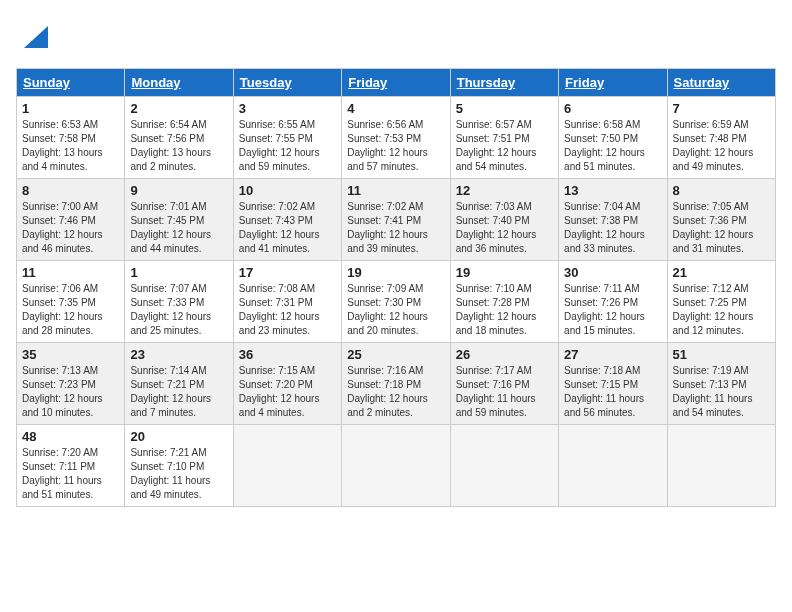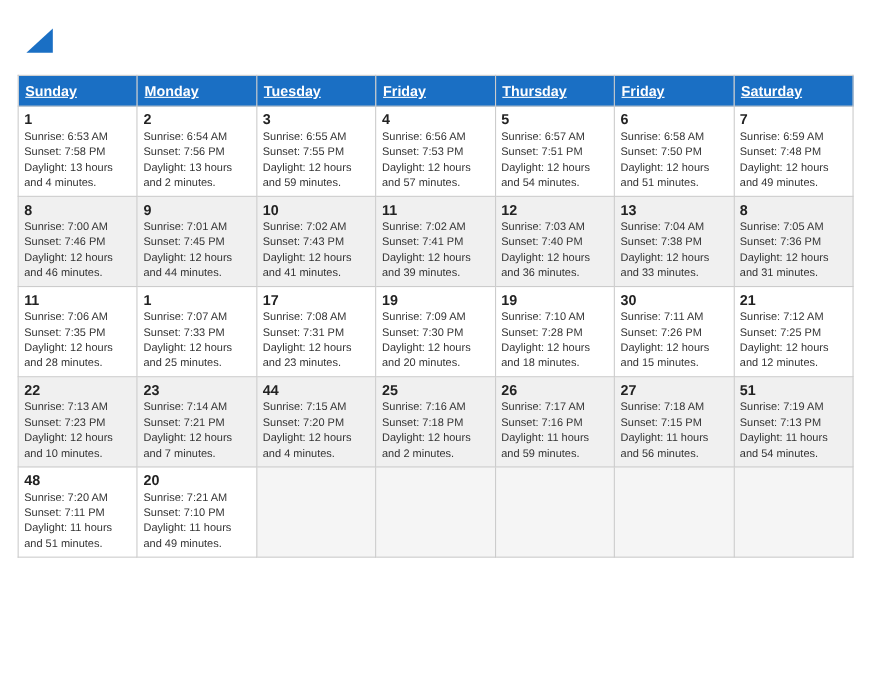--- a/index.html
+++ b/index.html
@@ -204,29 +204,29 @@
           <span class="day-num">30</span>
           <div class="day-info">Sunrise: 7:11 AM<br>Sunset: 7:26 PM<br>Daylight: 12 hours and 15 minutes.</div>
         </td>
         <td>
           <span class="day-num">21</span>
           <div class="day-info">Sunrise: 7:12 AM<br>Sunset: 7:25 PM<br>Daylight: 12 hours and 12 minutes.</div>
         </td>
       </tr>
       <tr class="row-shaded">
         <td>
-          <span class="day-num">22</span>
+          <span class="day-num">35</span>
           <div class="day-info">Sunrise: 7:13 AM<br>Sunset: 7:23 PM<br>Daylight: 12 hours and 10 minutes.</div>
         </td>
         <td>
           <span class="day-num">23</span>
           <div class="day-info">Sunrise: 7:14 AM<br>Sunset: 7:21 PM<br>Daylight: 12 hours and 7 minutes.</div>
         </td>
         <td>
-          <span class="day-num">44</span>
+          <span class="day-num">36</span>
           <div class="day-info">Sunrise: 7:15 AM<br>Sunset: 7:20 PM<br>Daylight: 12 hours and 4 minutes.</div>
         </td>
         <td>
           <span class="day-num">25</span>
           <div class="day-info">Sunrise: 7:16 AM<br>Sunset: 7:18 PM<br>Daylight: 12 hours and 2 minutes.</div>
         </td>
         <td>
           <span class="day-num">26</span>
           <div class="day-info">Sunrise: 7:17 AM<br>Sunset: 7:16 PM<br>Daylight: 11 hours and 59 minutes.</div>
         </td>

